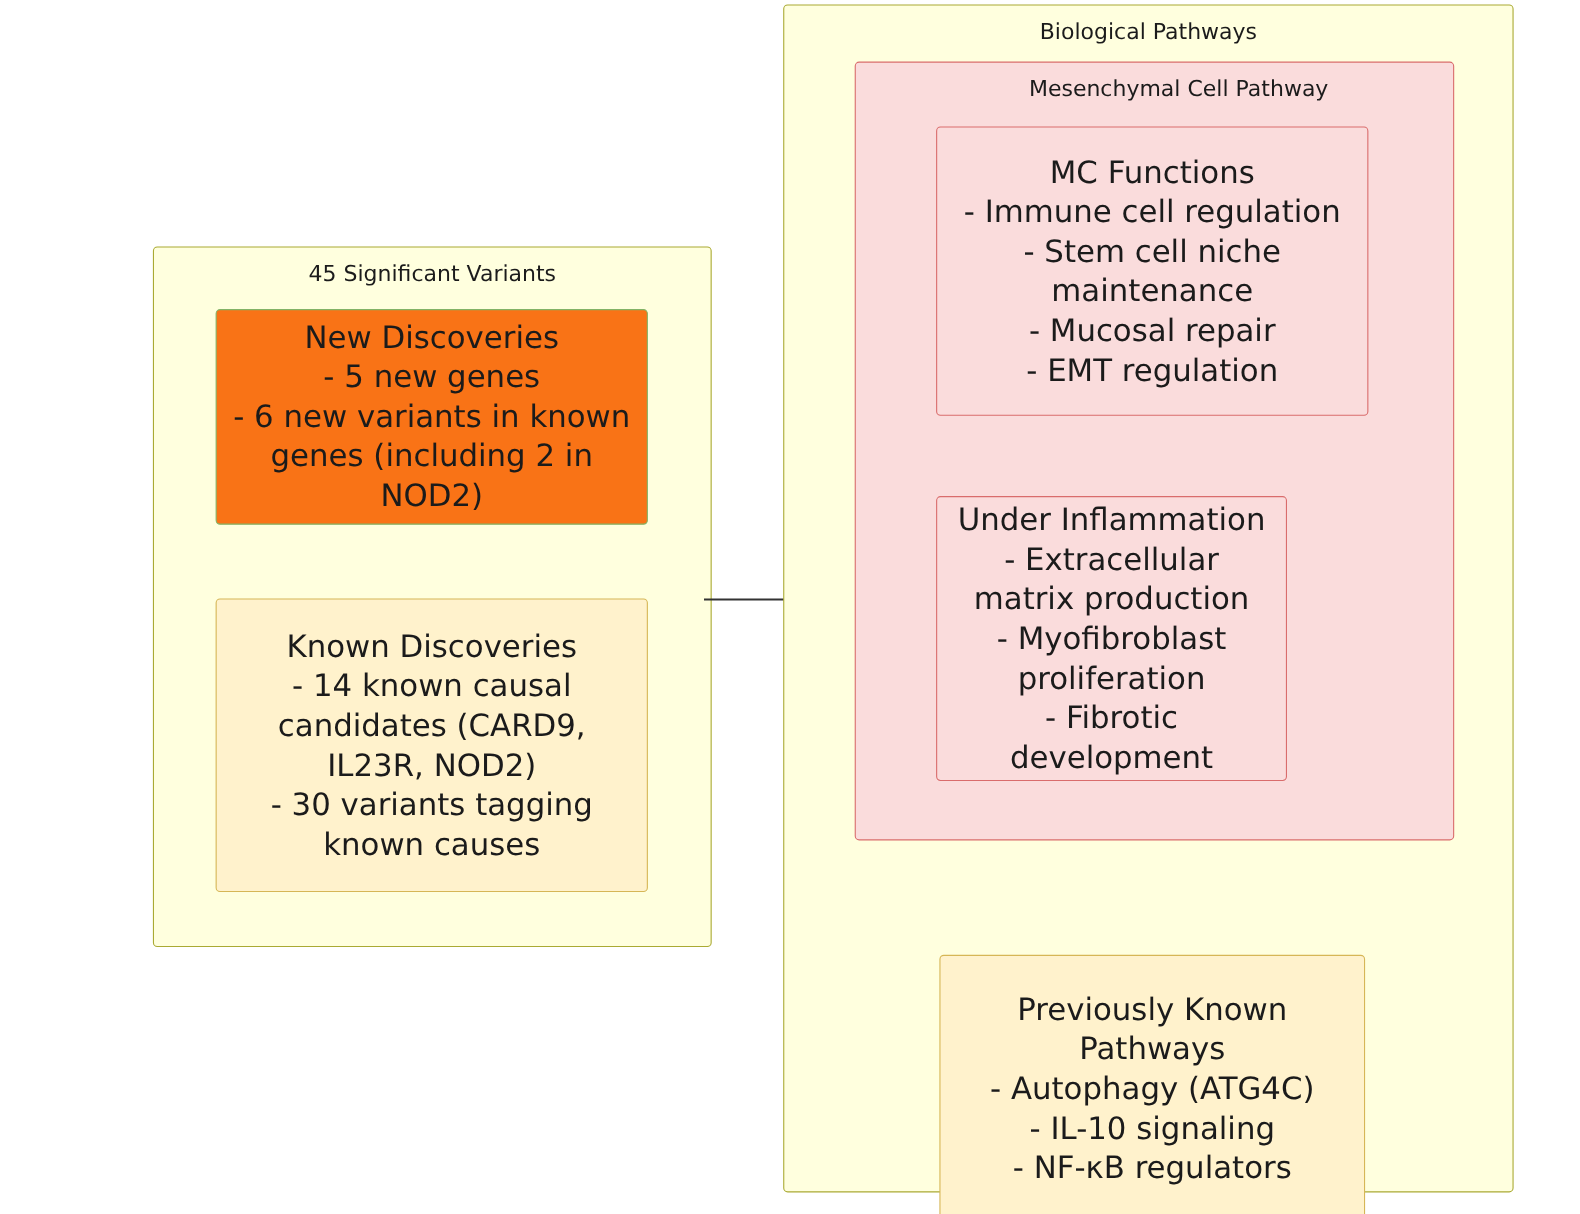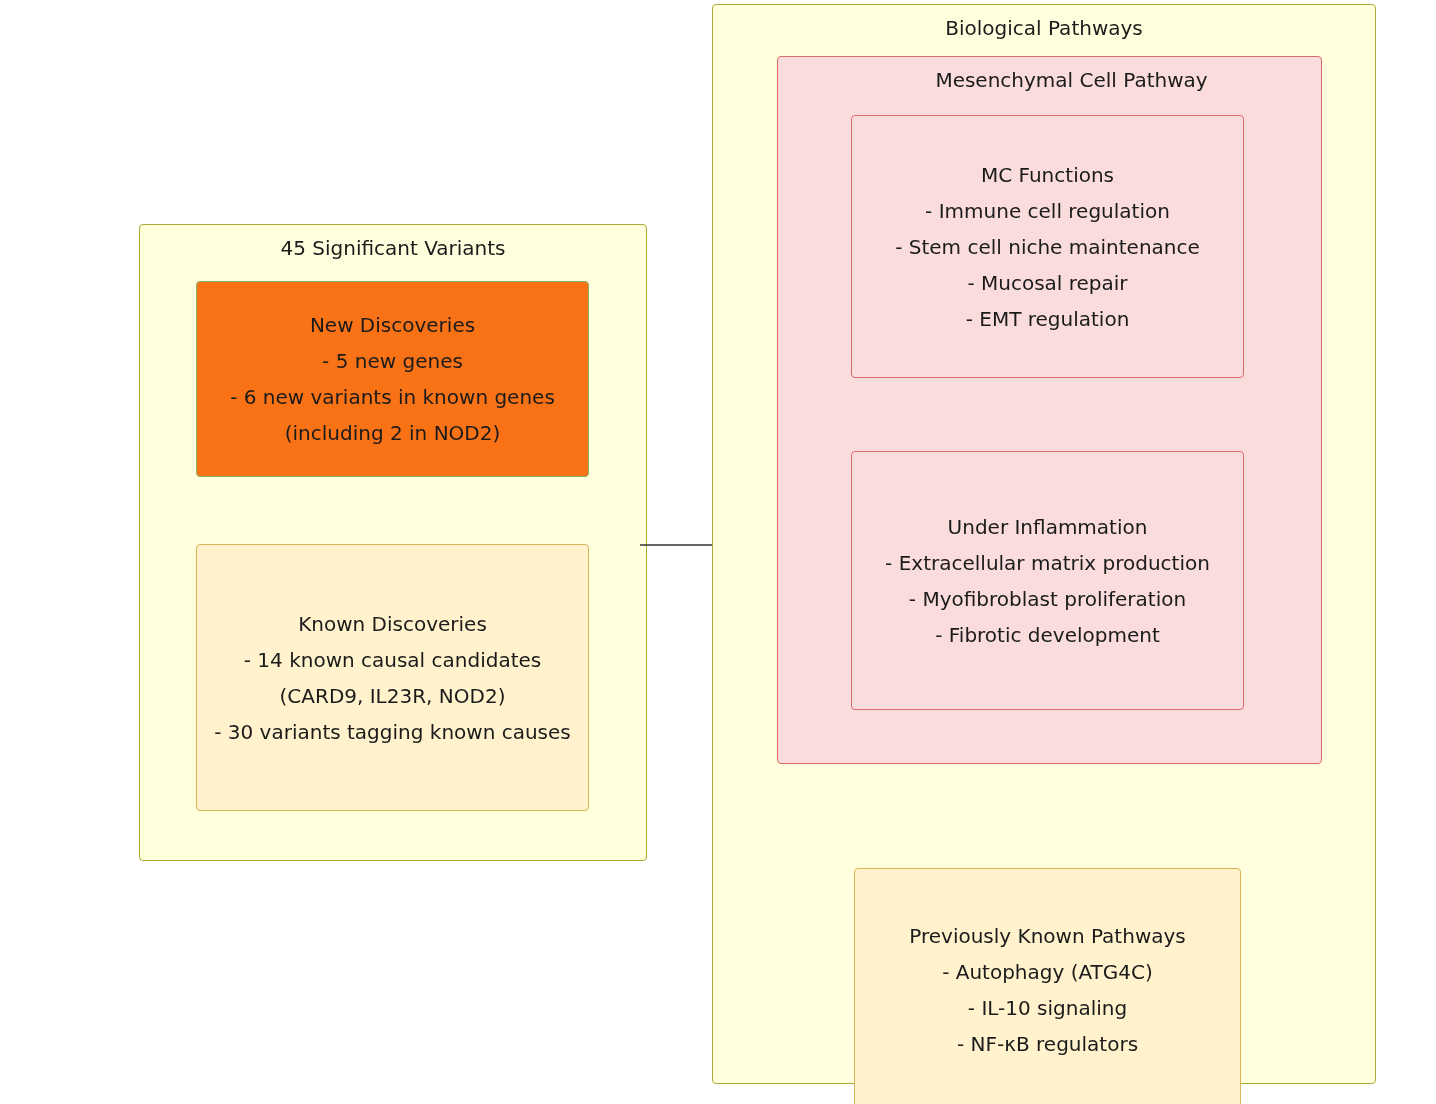--- a/index.html
+++ b/index.html
@@ -39,21 +39,21 @@
     box-sizing: border-box;
     border-radius: 4px;
     display: flex;
     flex-direction: column;
     align-items: center;
     justify-content: center;
     text-align: center;
     padding: 10px 12px;
   }
   .node .line {
-    font-size: 20px;
+    font-size: 28px;
     line-height: 36px;
     white-space: pre-line;
   }
 
   
   .yellow-cluster {
     background: #ffffde;
     border: 1px solid #aaaa33;
   }
   .red-cluster {
@@ -113,21 +113,21 @@
 
   #node-mc-functions {
     left: 851px;
     top: 115px;
     width: 393px;
     height: 263px;
   }
   #node-under-inflammation {
     left: 851px;
     top: 451px;
-    width: 393px;
+    width: 319px;
     height: 259px;
   }
   #node-known-pathways {
     left: 854px;
     top: 868px;
     width: 387px;
     height: 244px;
   }
 
   

